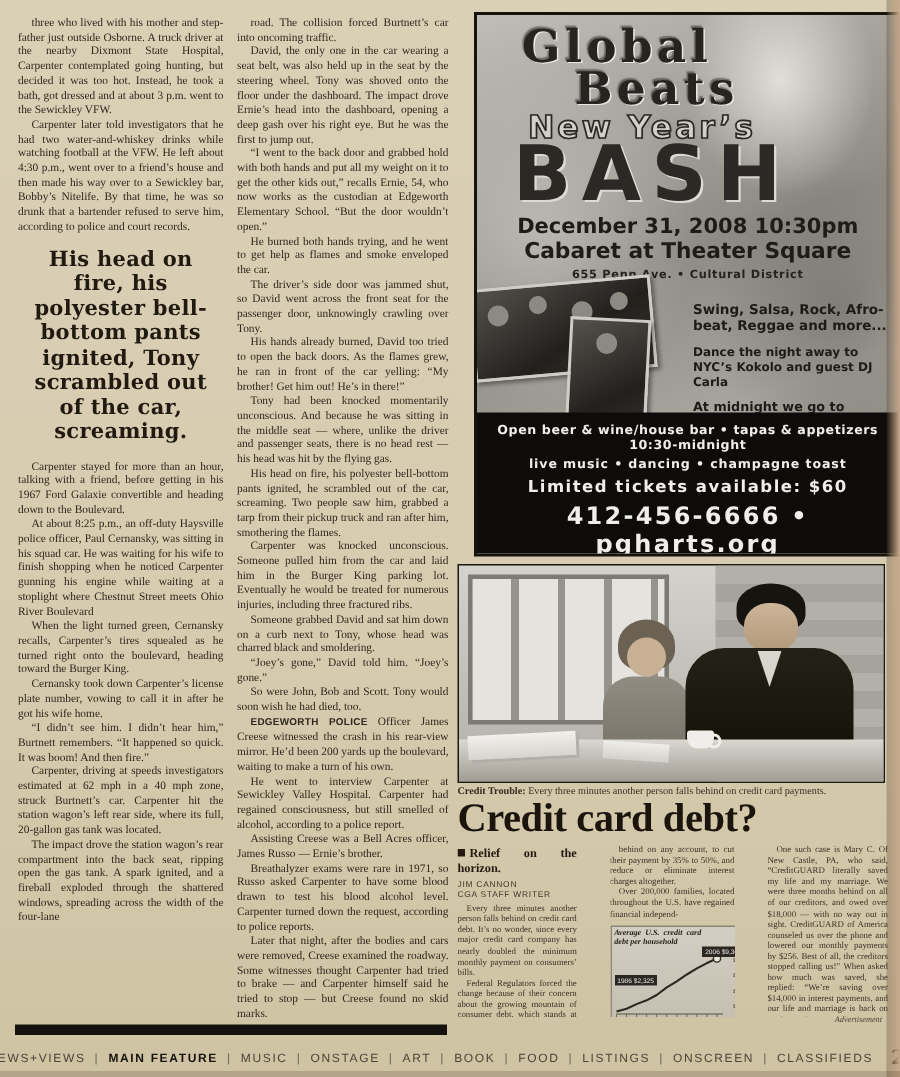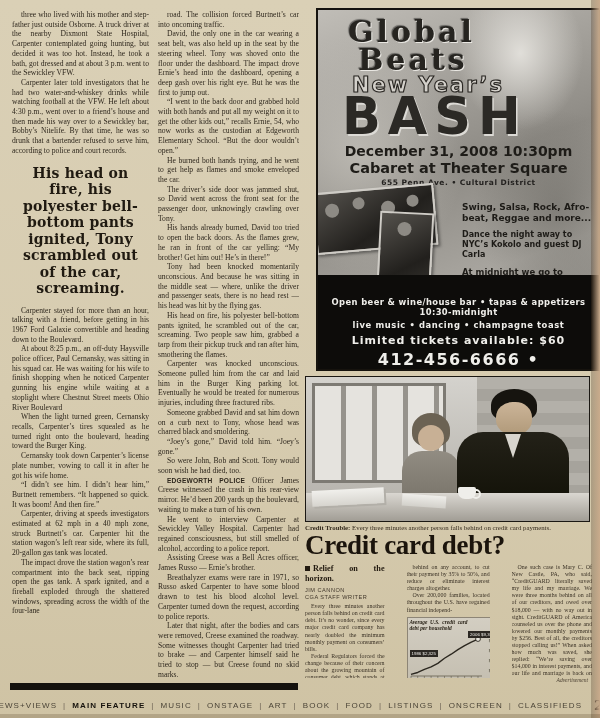--- a/index.html
+++ b/index.html
@@ -23,39 +23,39 @@
   
   .ad{position:absolute;left:316px;top:8px;width:285px;height:363px;box-sizing:border-box;
       border:2px solid #16130e;overflow:hidden;font-family:"DejaVu Sans",sans-serif;
       background:
         radial-gradient(90px 110px at 72% 12%, rgba(235,233,228,.85), transparent 70%),
         radial-gradient(150px 170px at 15% 40%, rgba(200,197,190,.7), transparent 70%),
         radial-gradient(120px 140px at 85% 55%, rgba(70,68,62,.35), transparent 70%),
         linear-gradient(160deg,#c0bdb7 0%,#8e8b85 45%,#a8a59f 70%,#72706a 100%)}
   .ad-title{font-family:"DejaVu Serif",serif;font-weight:bold;font-size:30px;line-height:28px;
       color:#262420;letter-spacing:3px;text-shadow:1px 1px 0 #e9e7e2,-1px -1px 1px rgba(0,0,0,.45)}
-  .ad-t1{padding:8px 0 0 30px}.ad-t2{padding-left:40px}
+  .ad-t1{padding:8px 0 0 30px}.ad-t2{padding-left:65px}
   .ad-newyears{font-weight:bold;font-size:21px;line-height:22px;color:#d3d0ca;letter-spacing:2px;
       padding-left:34px;-webkit-text-stroke:1.1px #2b2824;text-shadow:0 0 1px #2b2824}
   .ad-bash{font-weight:bold;font-size:51px;line-height:42px;color:#2b2925;letter-spacing:7px;
       padding-left:24px;text-shadow:1.5px 1.5px 0 #dcdad5}
   .ad-date{font-weight:bold;font-size:14px;color:#1e1c18;text-align:center;margin-top:5px}
   .ad-venue{font-weight:bold;font-size:14.5px;color:#1e1c18;text-align:center;margin-top:1px}
   .ad-address{font-weight:bold;font-size:7.5px;color:#242220;text-align:center;letter-spacing:.5px;margin-top:2px}
   .ad-photo{position:absolute;background:linear-gradient(150deg,#55524d,#22201d 60%,#3a3834);
       border:2px solid #cfccc6;box-shadow:2px 2px 3px rgba(0,0,0,.4)}
   .ad-photo .blob{position:absolute;border-radius:50%;background:#8d8a84}
   .ad-photo1{left:-4px;top:178px;width:118px;height:58px;transform:rotate(-5deg)}
   .ad-photo2{left:60px;top:202px;width:50px;height:86px;transform:rotate(3deg)}
   .ad-side{position:absolute;left:144px;top:192px;width:136px;color:#1d1b17}
   .ad-genres{font-weight:bold;font-size:9px;line-height:11px}
   .ad-act{font-weight:bold;font-size:8px;line-height:10px;margin-top:6px}
   .ad-mid{font-weight:bold;font-size:8.5px;line-height:10px;margin-top:7px}
   .band{position:absolute;left:0;right:0;bottom:0;height:94px;background:#0d0c0a;color:#efeeea;
-      text-align:center;padding-top:22px;box-sizing:border-box}
+      text-align:center;padding-top:6px;box-sizing:border-box}
   .band-l1{font-weight:bold;font-size:8.4px;letter-spacing:.4px}
   .band-l2{font-weight:bold;font-size:8.4px;letter-spacing:.6px;margin-top:3px}
   .band-l3{font-weight:bold;font-size:11px;letter-spacing:1px;margin-top:4px}
   .band-phone{font-weight:bold;font-size:16px;letter-spacing:1.5px;margin-top:3px}
 
   
   .photo{position:absolute;left:305px;top:376px;width:285px;height:146px;box-sizing:border-box;
       border:1px solid #1b1813;overflow:hidden;background:linear-gradient(180deg,#d4d2cd,#b2afa8)}
   .ph-window{position:absolute;left:6px;top:6px;width:128px;height:94px;border:3px solid #7d7a73;
       background:repeating-linear-gradient(90deg,#e5e3de 0 26px,#96938c 26px 31px)}

